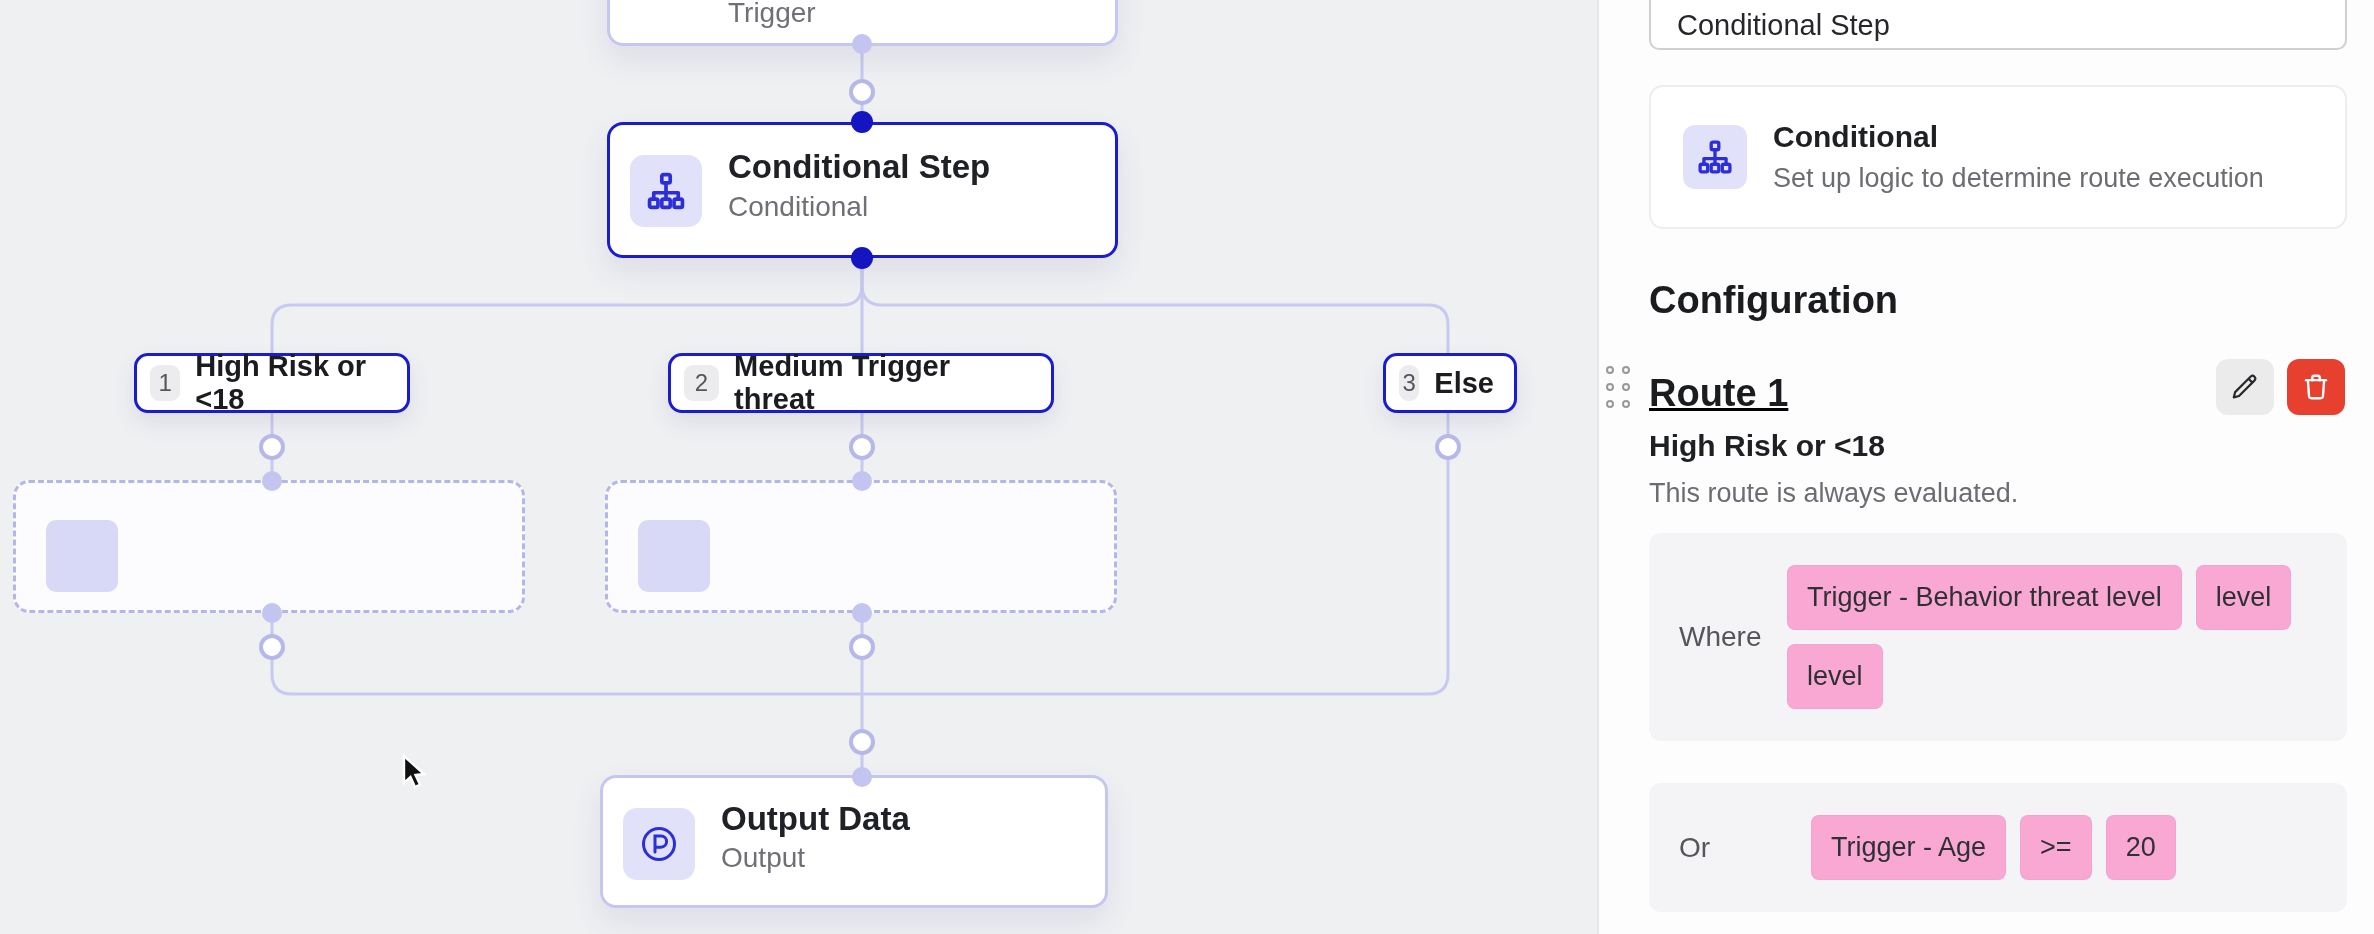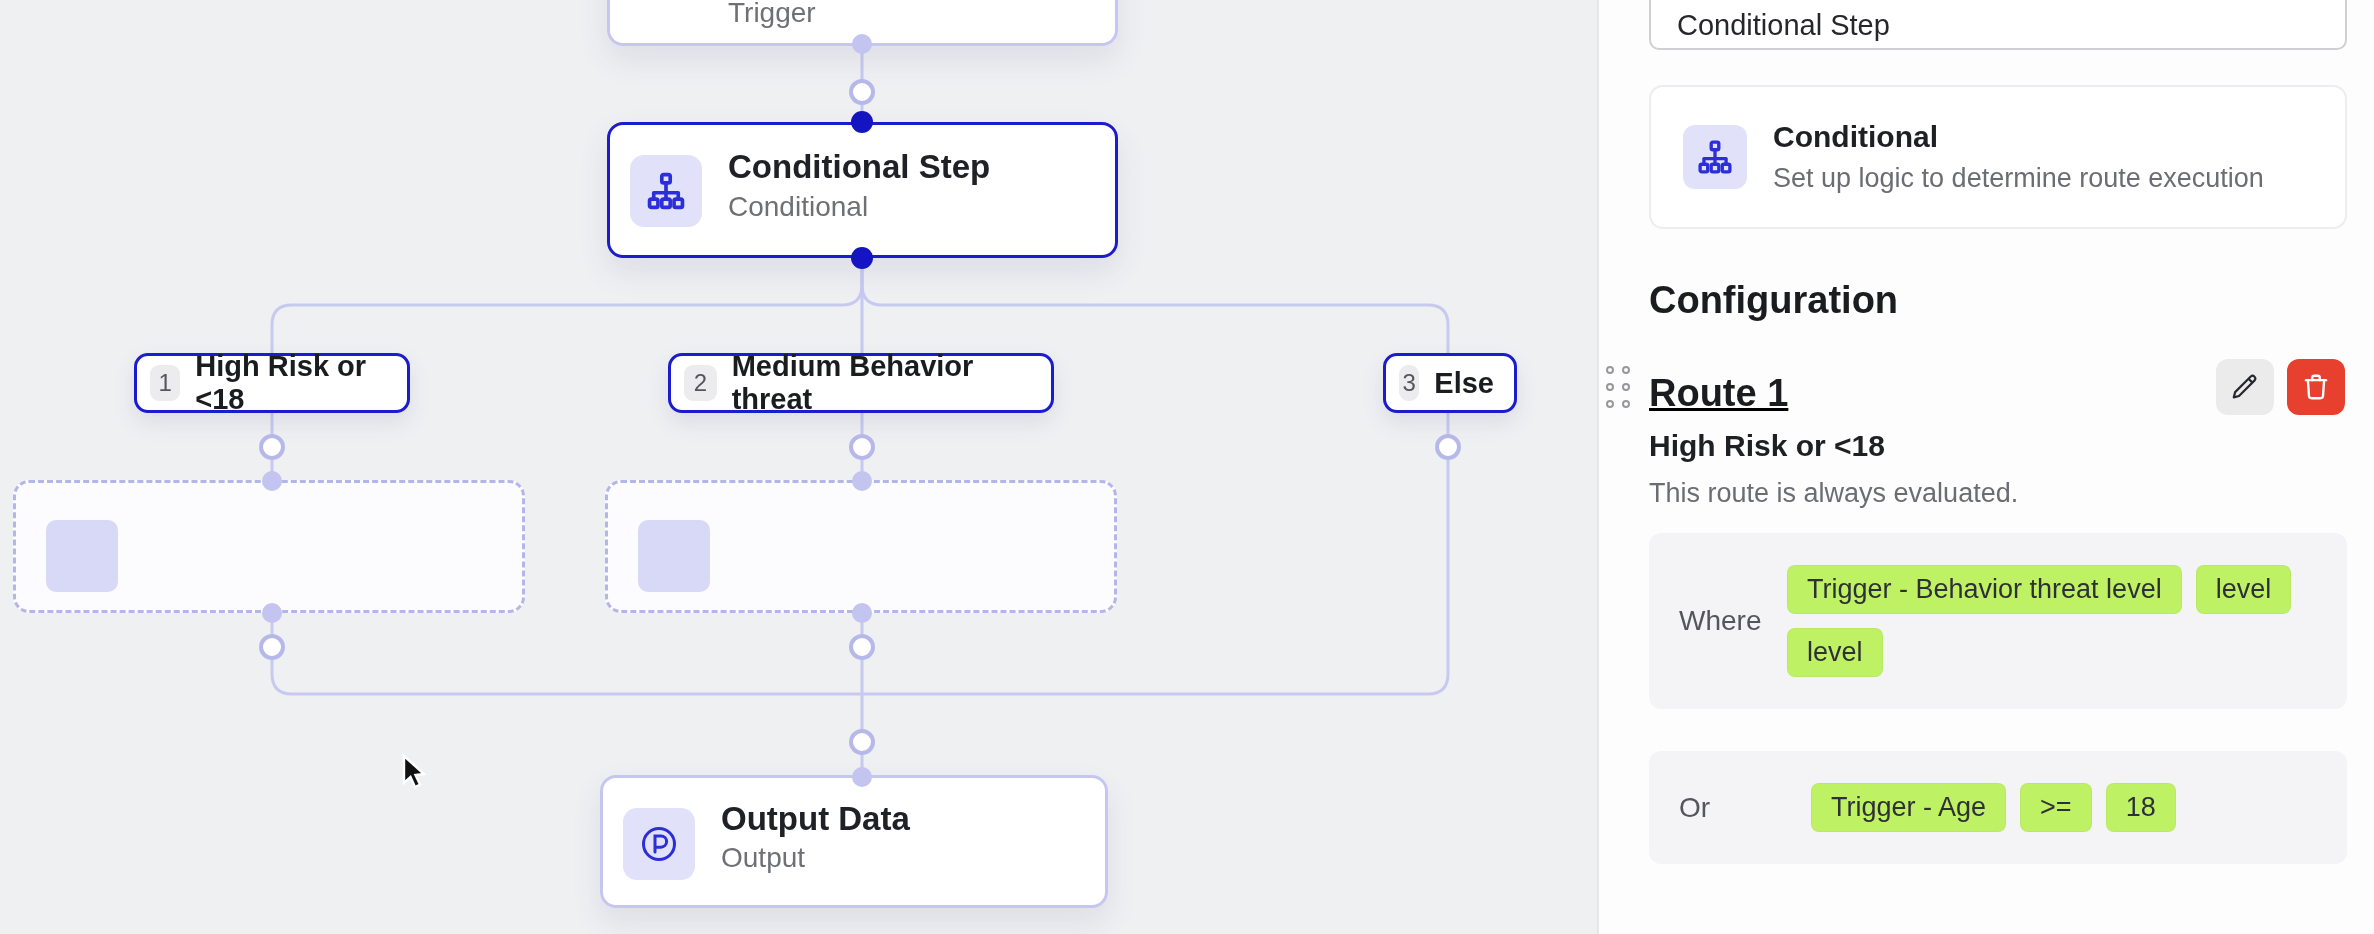--- a/index.html
+++ b/index.html
@@ -71,22 +71,22 @@
   .drag-handle i { width:8px; height:8px; border:2px solid #97979d; border-radius:50%; }
 
   .route-name { margin-top:14px; font-size:30px; font-weight:bold; color:#1f2024; }
   .route-note { margin-top:15px; font-size:27px; color:#6b6d73; }
 
   .cond-group { margin-top:24px; width:698px; background:#f4f4f6; border-radius:12px;
     padding:32px 30px; display:flex; align-items:center; }
   .cond-group.or { margin-top:42px;gap:24px; }
   .cond-label { width:108px; flex:none; font-size:28px; color:#55565b; }
   .chips { display:flex; gap:14px; align-items:center; flex-wrap:wrap; }
-  .chip { background:#bef264; border:1px solid rgba(0,0,0,.03); border-radius:8px;
-    padding:8px 19px; font-size:27px; color:#2f3035; white-space:nowrap; }
+  .chip { background:#f9a8d4; border:1px solid rgba(0,0,0,.03); border-radius:8px;
+    padding:16px 19px; font-size:27px; color:#2f3035; white-space:nowrap; }
 
   .cursor { position:absolute; z-index:6; }
 </style>
 </head>
 <body>
 
 <div class="stage">
 
   <div class="canvas">
 
@@ -121,21 +121,21 @@
       <span class="node-title" style="top:23px;">Conditional Step</span>
       <span class="node-sub" style="top:66px;">Conditional</span>
     </div>
 
     <div class="pill" style="left:134px; top:353px; width:276px;">
       <span class="pill-num">1</span>
       <span class="pill-label">High Risk or &lt;18</span>
     </div>
     <div class="pill" style="left:668px; top:353px; width:386px;">
       <span class="pill-num">2</span>
-      <span class="pill-label">Medium Behavior threat</span>
+      <span class="pill-label">Medium Trigger threat</span>
     </div>
     <div class="pill" style="left:1383px; top:353px; width:134px;">
       <span class="pill-num">3</span>
       <span class="pill-label">Else</span>
     </div>
 
     <div class="placeholder" style="left:13px; top:480px;">
       <span class="placeholder-chip"></span>
     </div>
     <div class="placeholder" style="left:605px; top:480px;">
@@ -233,19 +233,19 @@
           <span class="chip">level</span>
           <span class="chip">level</span>
         </span>
       </div>
 
       <div class="cond-group or">
         <span class="cond-label">Or</span>
         <span class="chips">
           <span class="chip">Trigger - Age</span>
           <span class="chip">&gt;=</span>
-          <span class="chip">18</span>
+          <span class="chip">20</span>
         </span>
       </div>
 
     </div>
   </div>
 </div>
 
 </body></html>

